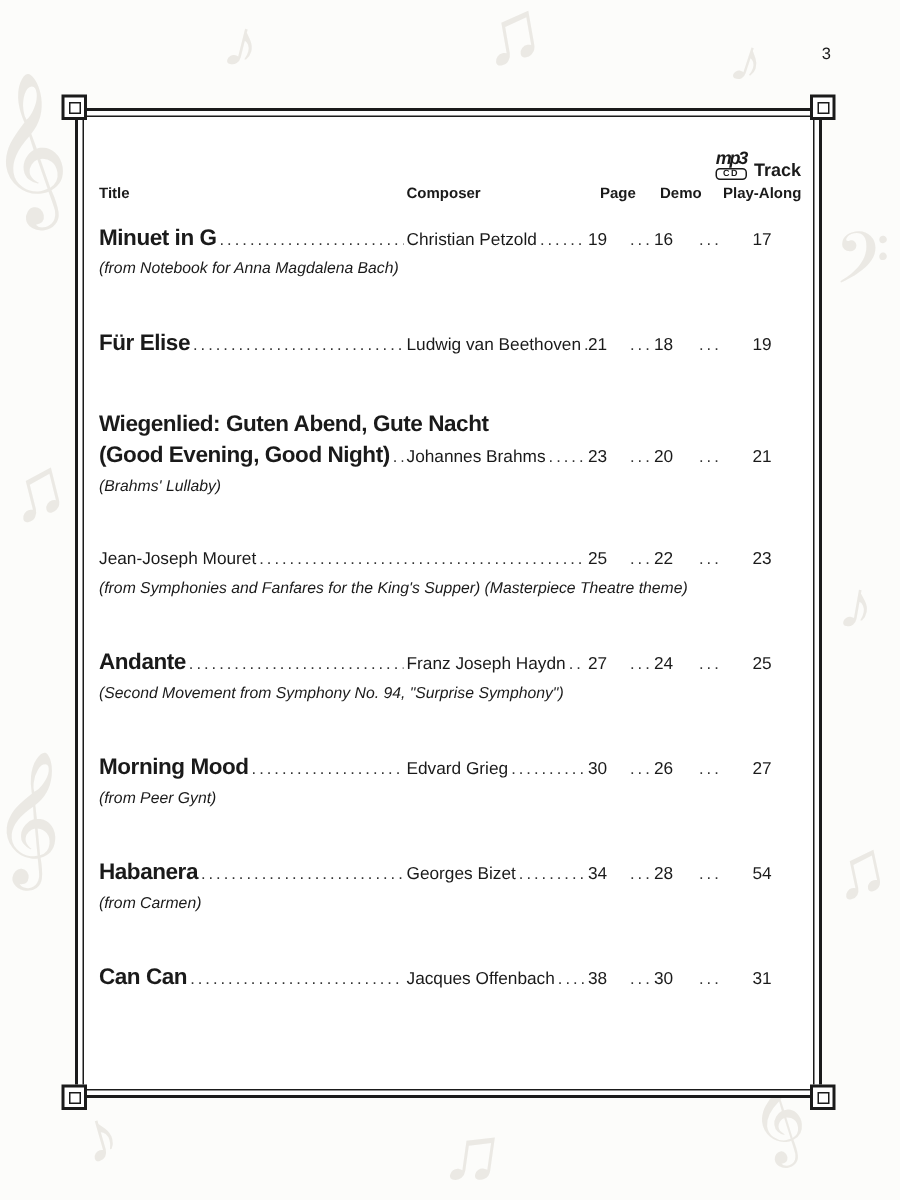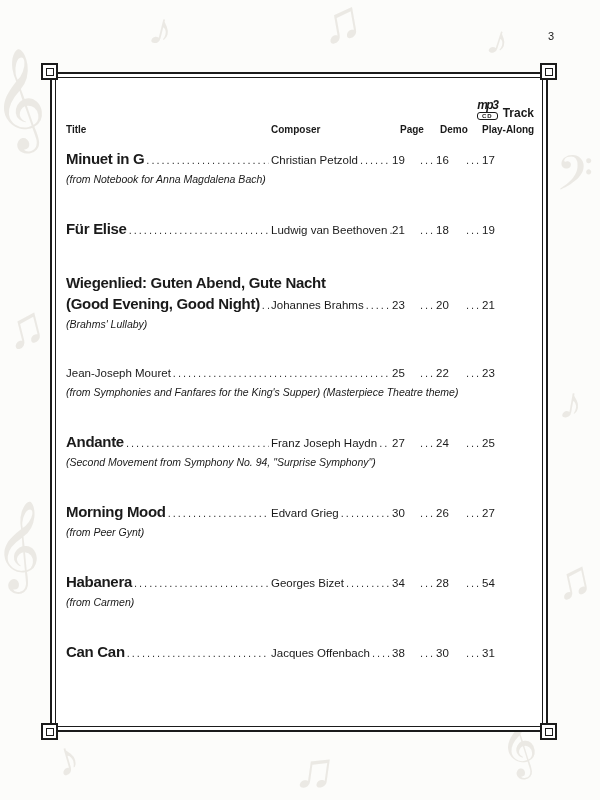--- a/index.html
+++ b/index.html
@@ -55,21 +55,21 @@
   .mp3text { font-weight:bold; font-style:italic; font-size:12px; letter-spacing:-1.5px; }
   .mp3cd { font-size:6px; font-weight:bold; border:1px solid #1a1a1a; border-radius:3px; padding:0px 4px; margin-top:1px; letter-spacing:1px; }
   .tracklabel { font-weight:bold; font-size:12px; margin-left:5px; }
 
   
   .c-title { width:205px; }
   .c-comp  { flex:1; min-width:0; }
   .c-page  { width:26px; }
   .c-gap   { width:14px; }
   .c-demo  { width:28px; }
-  .c-play  { width:52px; white-space:nowrap; }
+  .c-play  { width:52px; text-align:center; white-space:nowrap; }
 
   .cols { display:flex; align-items:baseline; font-size:10px; font-weight:bold; margin-bottom:14px; }
 
   .entry { margin-bottom:33px; }
   .row { display:flex; align-items:baseline; line-height:19px; }
   .row .c-title, .row .c-comp { display:flex; align-items:baseline;text-align:right; }
   .etitle { font-weight:bold; font-size:15px; letter-spacing:-0.3px; white-space:nowrap; }
   .title-extra { font-weight:bold; font-size:15px; letter-spacing:-0.3px; line-height:19px; margin-bottom:2px; }
   .ecomp { font-size:11.5px; white-space:nowrap; }
   .num { font-size:11.5px; }

